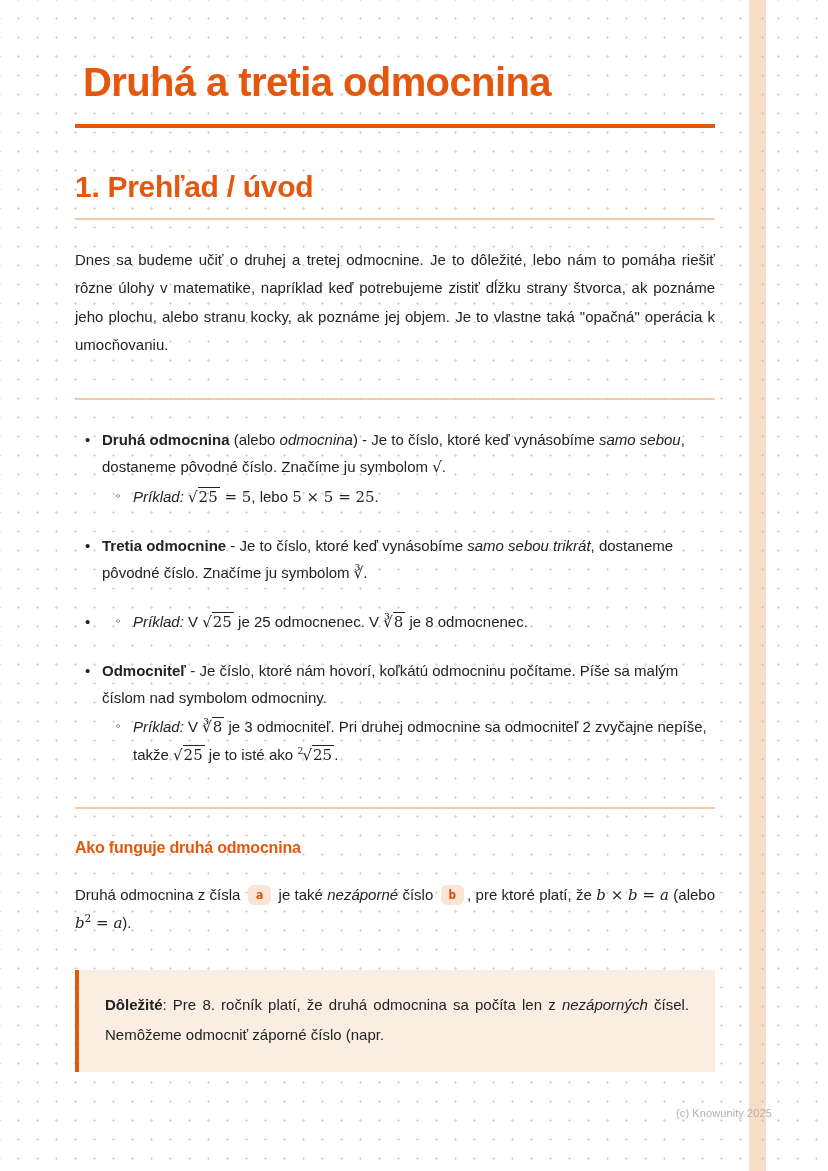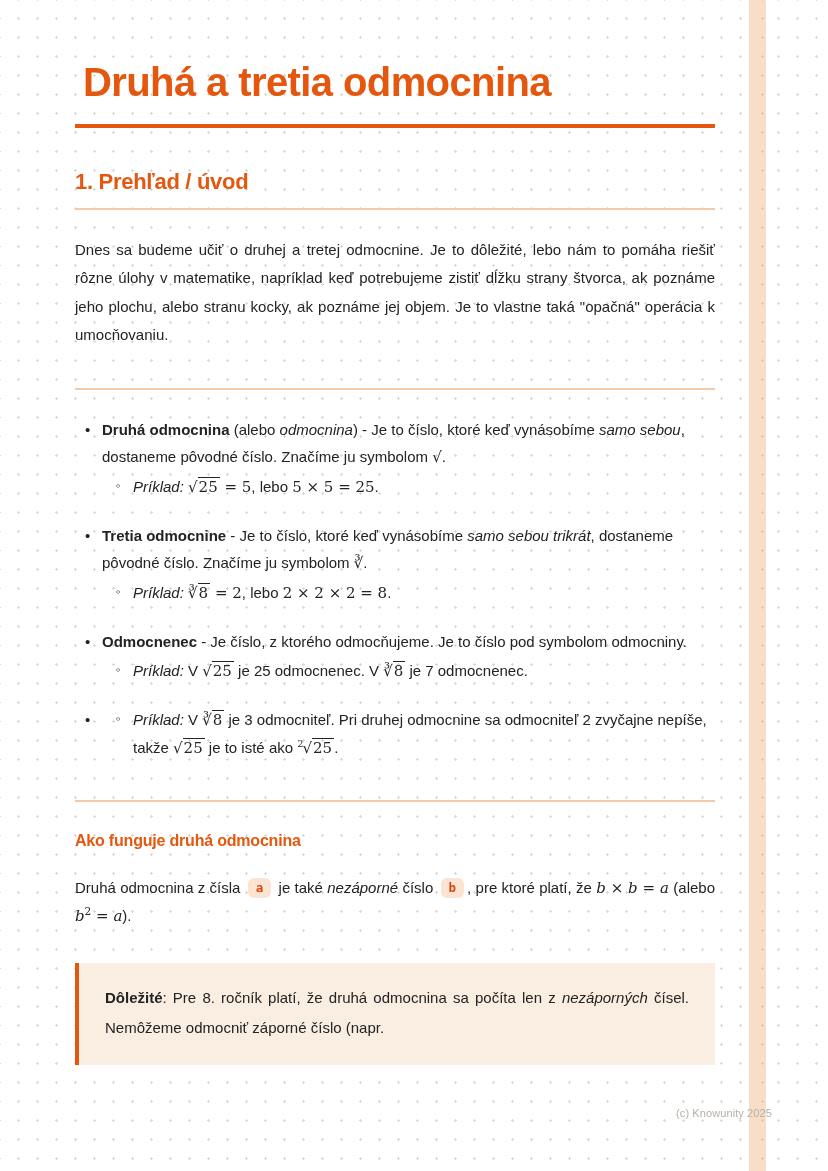--- a/index.html
+++ b/index.html
@@ -19,21 +19,21 @@
     background-size:19px 19px;background-position:4px 9px;
   }
   .content{position:absolute;left:75px;top:58px;width:640px;}
   h1.doc-title{
     margin:0 8px 18px;font-size:40px;line-height:1.2;font-weight:800;
     letter-spacing:-0.6px;color:var(--accent,#e4570e);
   }
   .title-rule{height:4px;background:var(--accent,#e4570e);margin-bottom:40px;}
   section{margin-bottom:38px;}
   h2.sec-heading{
-    margin:16px 0 12px;font-size:22px;line-height:1.25;font-weight:800;
+    margin:16px 0 12px;font-size:30px;line-height:1.25;font-weight:800;
     letter-spacing:-0.3px;color:var(--accent,#e4570e);
   }
   .h-rule{height:2px;background:var(--accent-light,#f6c9a6);margin-bottom:26px;}
   h3.sub-heading{
     margin:30px 0 24px;font-size:16px;font-weight:800;
     color:var(--accent,#e4570e);letter-spacing:-0.2px;
   }
   p.para{margin:0;font-size:15px;line-height:1.9;}
   .justify{text-align:justify;}
   
@@ -93,31 +93,28 @@
     <div class="h-rule"></div>
     <ul class="def-list">
       <li class="def-item">
         <div class="li-main"><span class="seg-b">Druhá odmocnina</span><span> (alebo </span><span class="seg-i">odmocnina</span><span>) - Je to číslo, ktoré keď vynásobíme </span><span class="seg-i">samo sebou</span><span>, dostaneme pôvodné číslo. Značíme ju symbolom </span><span class="seg-mn">√</span><span>.</span></div>
         <ul class="sub-list">
           <li class="sub-item"><span class="seg-i">Príklad: </span><span class="radical"><span class="rad-sign">√</span><span class="radicand">25</span></span><span class="seg-mn"> = 5</span><span>, lebo </span><span class="seg-mn">5 × 5 = 25</span><span>.</span></li>
         </ul>
       </li>
       <li class="def-item">
         <div class="li-main"><span class="seg-b">Tretia odmocnine</span><span> - Je to číslo, ktoré keď vynásobíme </span><span class="seg-i">samo sebou trikrát</span><span>, dostaneme pôvodné číslo. Značíme ju symbolom </span><span class="seg-mn">∛</span><span>.</span></div>
+      </li>
+      <li class="def-item">
         <ul class="sub-list">
-          <li class="sub-item"><span class="seg-i">Príklad: </span><span class="radical"><span class="rad-sign">∛</span><span class="radicand">8</span></span><span class="seg-mn"> = 2</span><span>, lebo </span><span class="seg-mn">2 × 2 × 2 = 8</span><span>.</span></li>
+          <li class="sub-item"><span class="seg-i">Príklad: </span><span>V </span><span class="radical"><span class="rad-sign">√</span><span class="radicand">25</span></span><span> je 25 odmocnenec. V </span><span class="radical"><span class="rad-sign">∛</span><span class="radicand">8</span></span><span> je 8 odmocnenec.</span></li>
         </ul>
       </li>
       <li class="def-item">
-        <div class="li-main"><span class="seg-b">Odmocnenec</span><span> - Je číslo, z ktorého odmocňujeme. Je to číslo pod symbolom odmocniny.</span></div>
-        <ul class="sub-list">
-          <li class="sub-item"><span class="seg-i">Príklad: </span><span>V </span><span class="radical"><span class="rad-sign">√</span><span class="radicand">25</span></span><span> je 25 odmocnenec. V </span><span class="radical"><span class="rad-sign">∛</span><span class="radicand">8</span></span><span> je 7 odmocnenec.</span></li>
-        </ul>
-      </li>
-      <li class="def-item">
+        <div class="li-main"><span class="seg-b">Odmocniteľ</span><span> - Je číslo, ktoré nám hovorí, koľkátú odmocninu počítame. Píše sa malým číslom nad symbolom odmocniny.</span></div>
         <ul class="sub-list">
           <li class="sub-item"><span class="seg-i">Príklad: </span><span>V </span><span class="radical"><span class="rad-sign">∛</span><span class="radicand">8</span></span><span> je 3 odmocniteľ. Pri druhej odmocnine sa odmocniteľ 2 zvyčajne nepíše, takže </span><span class="radical"><span class="rad-sign">√</span><span class="radicand">25</span></span><span> je to isté ako </span><span class="radical"><sup class="root-index">2</sup><span class="rad-sign">√</span><span class="radicand">25</span></span><span>.</span></li>
         </ul>
       </li>
     </ul>
   </section>
 
   <section>
     <div class="h-rule"></div>
     <h3 class="sub-heading">Ako funguje druhá odmocnina</h3>

